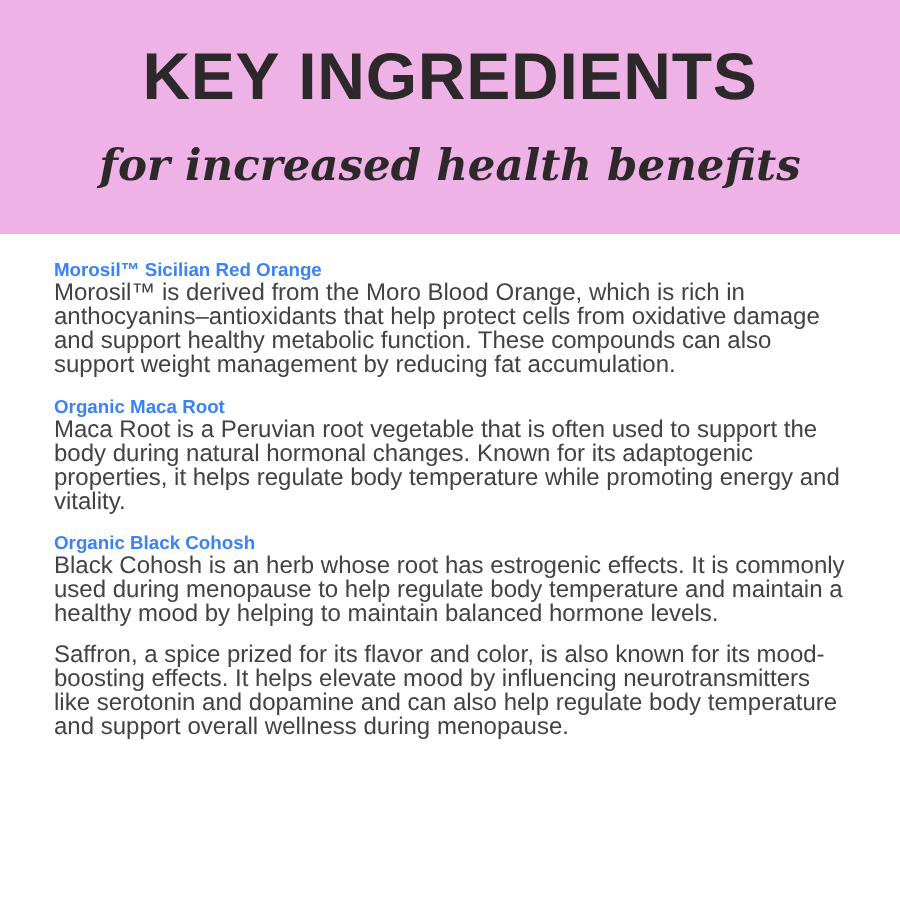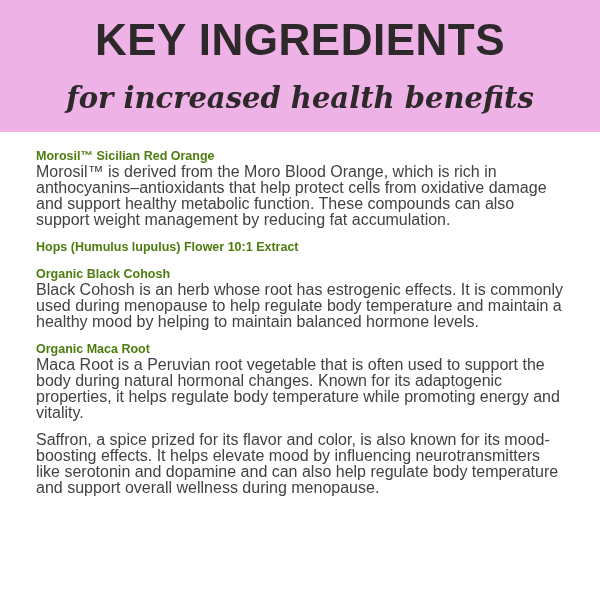--- a/index.html
+++ b/index.html
@@ -5,21 +5,21 @@
   html, body { margin: 0; padding: 0; }
   body {
     width: 600px; height: 600px;
     background: #ffffff;
     font-family: "Liberation Sans", sans-serif;
     color: #424244;
     overflow: hidden;
   }
   .banner {
     background: var(--banner-bg, #eeb2e6);
-    height: 132px;
+    height: 156px;
     display: flex; flex-direction: column;
     align-items: center; justify-content: center;
     text-align: center;
   }
   .title {
     margin: 0;
     font-family: "Liberation Sans", sans-serif;
     font-size: 44px;
     font-weight: 900;
     letter-spacing: 0.5px;
@@ -37,21 +37,21 @@
   }
   .content {
     padding: 16px 34px 0 36px;
   }
   .item { margin-bottom: 11px; }
   .item h2 {
     margin: 0;
     font-size: 12.5px;
     font-weight: bold;
     line-height: 16px;
-    color: #4d7c0f;
+    color: #3b82f6;
   }
   .item p {
     margin: 0;
     font-size: 16px;
     line-height: 16px;
     color: #424244;
   }
 </style>
 </head>
 <body>
@@ -64,31 +64,30 @@
   </header>
 
   <main class="content">
 
     <section class="item">
       <h2>Morosil™ Sicilian Red Orange</h2>
       <p>Morosil™ is derived from the Moro Blood Orange, which is rich in anthocyanins–antioxidants that help protect cells from oxidative damage and support healthy metabolic function. These compounds can also support weight management by reducing fat accumulation.</p>
     </section>
 
     <section class="item">
-      <h2>Hops (Humulus lupulus) Flower 10:1 Extract</h2>
+    </section>
+
+    <section class="item">
+      <h2>Organic Maca Root</h2>
+      <p>Maca Root is a Peruvian root vegetable that is often used to support the body during natural hormonal changes. Known for its adaptogenic properties, it helps regulate body temperature while promoting energy and vitality.</p>
     </section>
 
     <section class="item">
       <h2>Organic Black Cohosh</h2>
       <p>Black Cohosh is an herb whose root has estrogenic effects. It is commonly used during menopause to help regulate body temperature and maintain a healthy mood by helping to maintain balanced hormone levels.</p>
-    </section>
-
-    <section class="item">
-      <h2>Organic Maca Root</h2>
-      <p>Maca Root is a Peruvian root vegetable that is often used to support the body during natural hormonal changes. Known for its adaptogenic properties, it helps regulate body temperature while promoting energy and vitality.</p>
     </section>
 
 
     <section class="item">
       <p>Saffron, a spice prized for its flavor and color, is also known for its mood-boosting effects. It helps elevate mood by influencing neurotransmitters like serotonin and dopamine and can also help regulate body temperature and support overall wellness during menopause.</p>
     </section>
 
   </main>
 </div>
 

